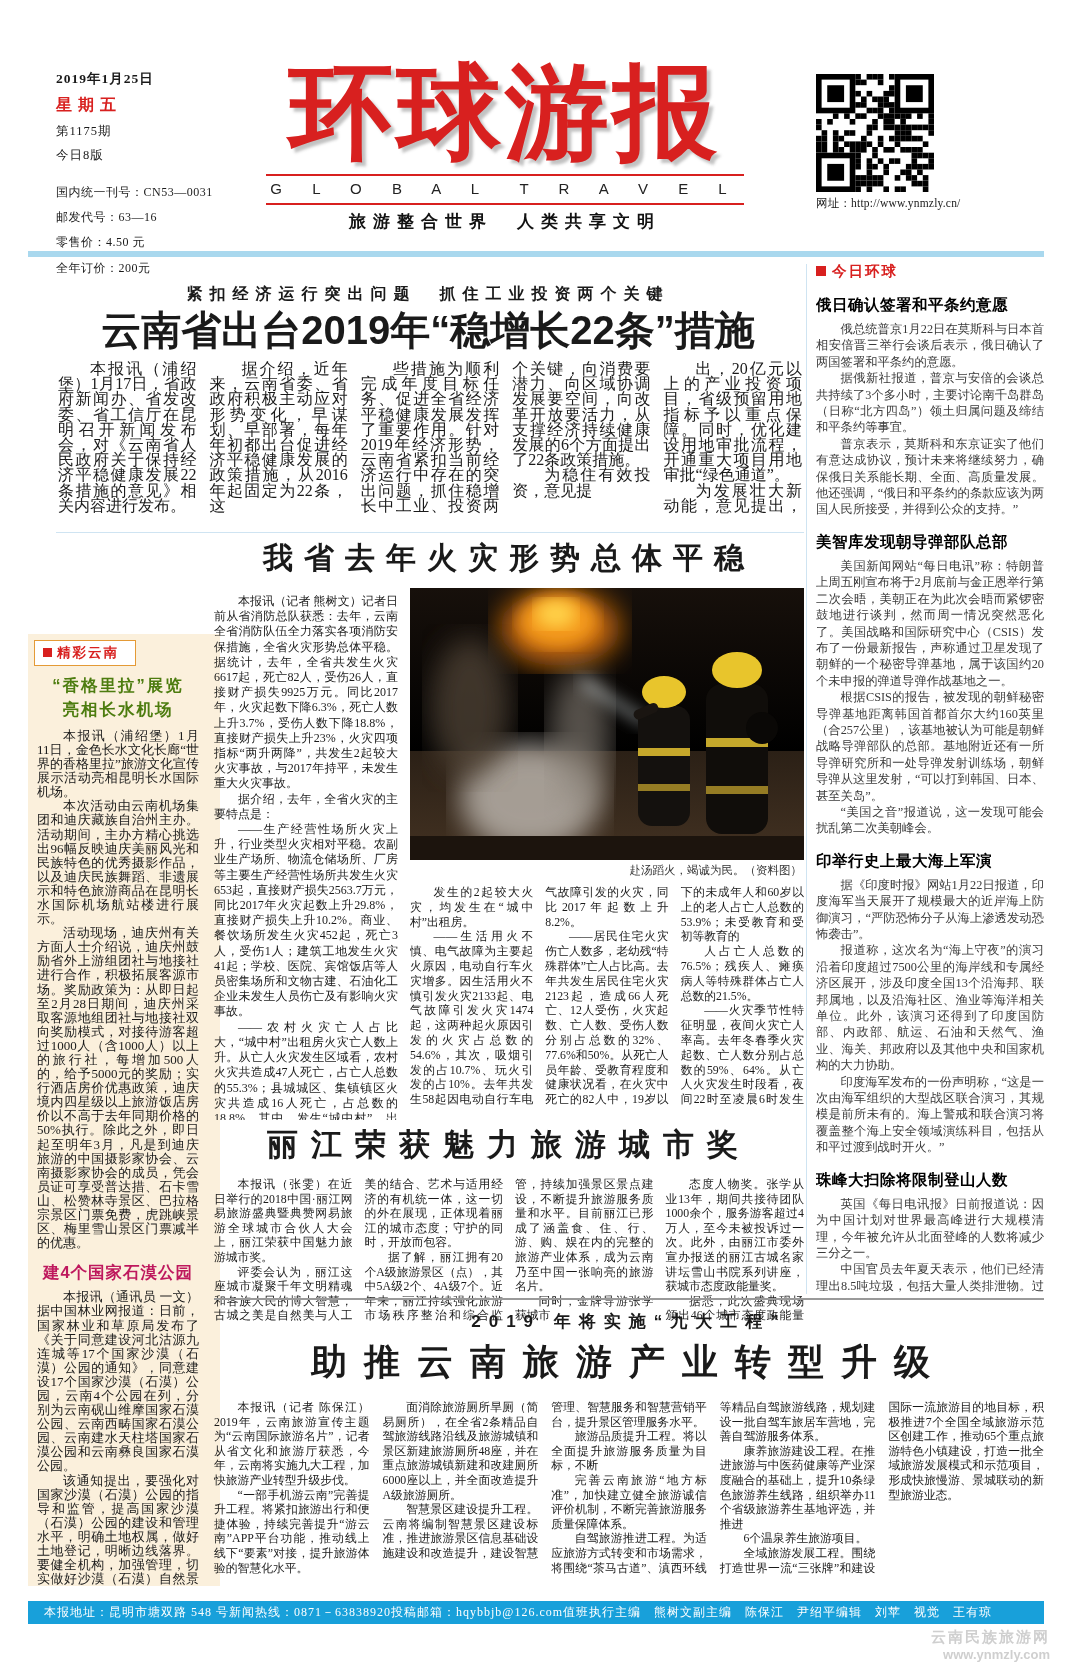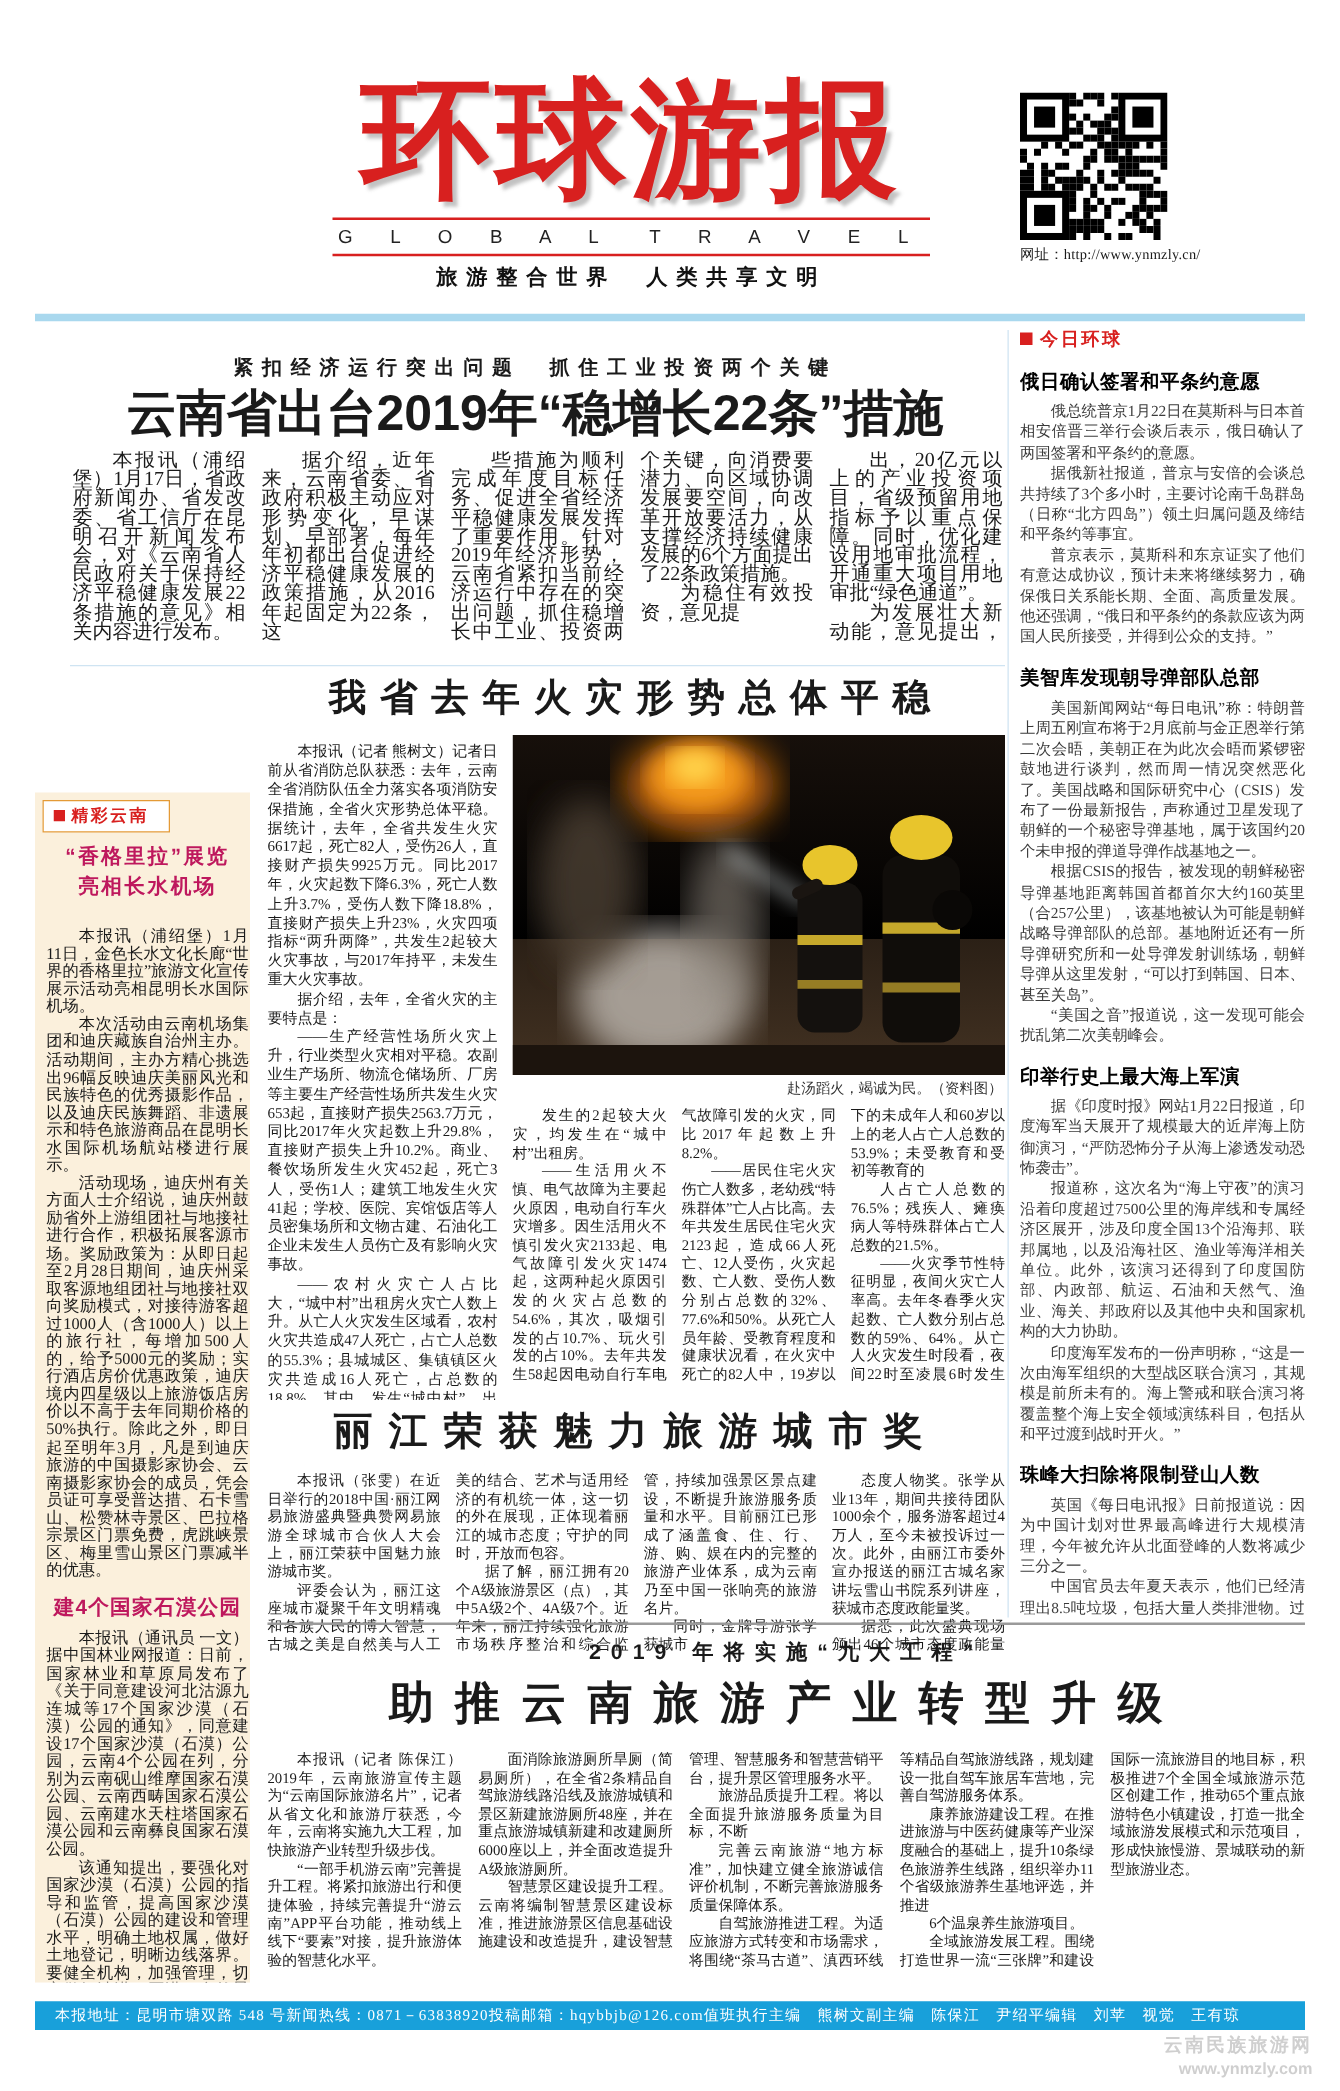--- a/index.html
+++ b/index.html
@@ -33,29 +33,29 @@
   .cols p,.para-list p{margin:0;text-indent:2em;}
   .sec-rule{position:absolute;left:56px;top:532px;width:748px;height:1px;background:#cfe4f2;}
   
   .vrule{position:absolute;left:806px;top:264px;width:1px;height:1030px;background:#cfe4f2;}
   .tg{position:absolute;left:816px;top:262px;width:228px;height:1032px;overflow:hidden;}
   .sec-label{font-family:"Liberation Sans",sans-serif;font-weight:bold;font-size:14.5px;color:#d8201f;letter-spacing:2px;}
   .sec-label .sq{display:inline-block;width:10px;height:10px;background:#d8201f;margin-right:6px;}
   .tg h3{font-family:"Liberation Sans",sans-serif;font-size:15.5px;margin:14px 0 5px 0;color:#000;letter-spacing:.5px;}
   .tg .para-list{font-size:12.3px;line-height:16.4px;text-align:justify;color:#3a3a3a;}
   
-  .sidebar{position:absolute;left:28px;top:634px;width:172px;height:952px;background:#fbf0dc;
+  .sidebar{position:absolute;left:28px;top:634px;width:192px;height:952px;background:#fbf0dc;
       padding:0;overflow:hidden;}
   .sb-tab{position:absolute;left:6px;top:6px;background:#fff;border:1px solid #e49a36;
       padding:3px 16px 3px 8px;font-family:"Liberation Sans",sans-serif;font-weight:bold;
       font-size:13.5px;color:#d8201f;letter-spacing:2px;}
   .sb-tab .sq{display:inline-block;width:9px;height:9px;background:#d8201f;margin-right:5px;}
   .sb-inner{position:absolute;left:9px;top:40px;width:162px;}
-  .sb-t1{color:#be185d;font-family:"Liberation Sans",sans-serif;font-weight:bold;font-size:16.5px;
-      text-align:center;letter-spacing:2px;line-height:1.45;margin-bottom:20px;}
+  .sb-t1{color:#4d7c0f;font-family:"Liberation Sans",sans-serif;font-weight:bold;font-size:16.5px;
+      text-align:center;letter-spacing:2px;line-height:1.45;margin-bottom:7px;}
   .sb-t2{color:#be185d;font-family:"Liberation Sans",sans-serif;font-weight:bold;font-size:16.5px;
       text-align:center;letter-spacing:1px;margin:12px 0 6px 0;}
   .sidebar .para-list{font-size:13px;line-height:14.1px;text-align:justify;}
   
   .fire{position:absolute;left:214px;top:538px;width:590px;height:584px;}
   .fire-title{text-align:center;font-family:"Liberation Sans",sans-serif;font-weight:bold;
       font-size:30px;letter-spacing:11px;white-space:nowrap;}
   .fire-main{position:absolute;left:0;top:56px;width:184px;height:526px;overflow:hidden;
       font-size:12px;line-height:15.2px;text-align:justify;}
   .fire-photo{position:absolute;left:196px;top:50px;width:394px;height:272px;overflow:hidden;}
@@ -84,20 +84,32 @@
   .watermark{position:absolute;right:22px;top:1628px;text-align:right;color:#cfcfcf;
       font-family:"Liberation Sans",sans-serif;font-weight:bold;line-height:1.25;}
   .watermark .w1{font-size:15px;letter-spacing:2px;}
   .watermark .w2{font-size:13px;}
 </style>
 </head>
 <body>
 
 <div class="page">
 
+  <div class="pub-info">
+    <div class="pub-date">2019年1月25日</div>
+    <div class="pub-week">星期五</div>
+    <div class="pub-issue">第1175期</div>
+    <div class="pub-pages">今日8版</div>
+    <div class="pub-codes">
+      <div>国内统一刊号：CN53—0031</div>
+      <div>邮发代号：63—16</div>
+      <div>零售价：4.50 元</div>
+      <div>全年订价：200元</div>
+    </div>
+  </div>
 
   <div class="masthead">
     <div class="masthead-title">环球游报</div>
     <div class="m-rule"></div>
     <div class="masthead-en">G L O B A L　T R A V E L</div>
     <div class="m-rule2"></div>
     <div class="masthead-slogan">旅游整合世界　人类共享文明</div>
   </div>
 
   <div class="qr-wrap">

